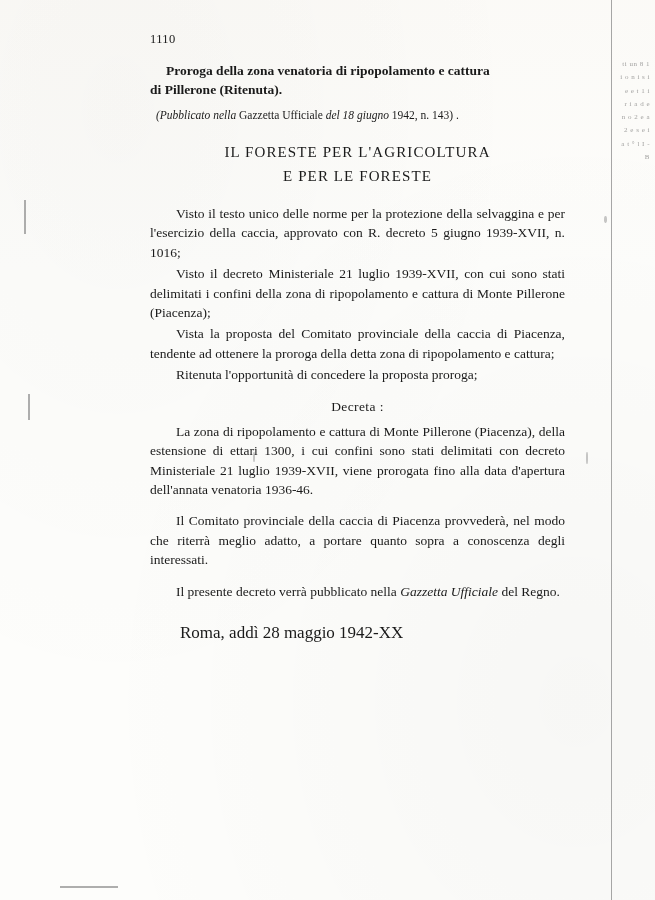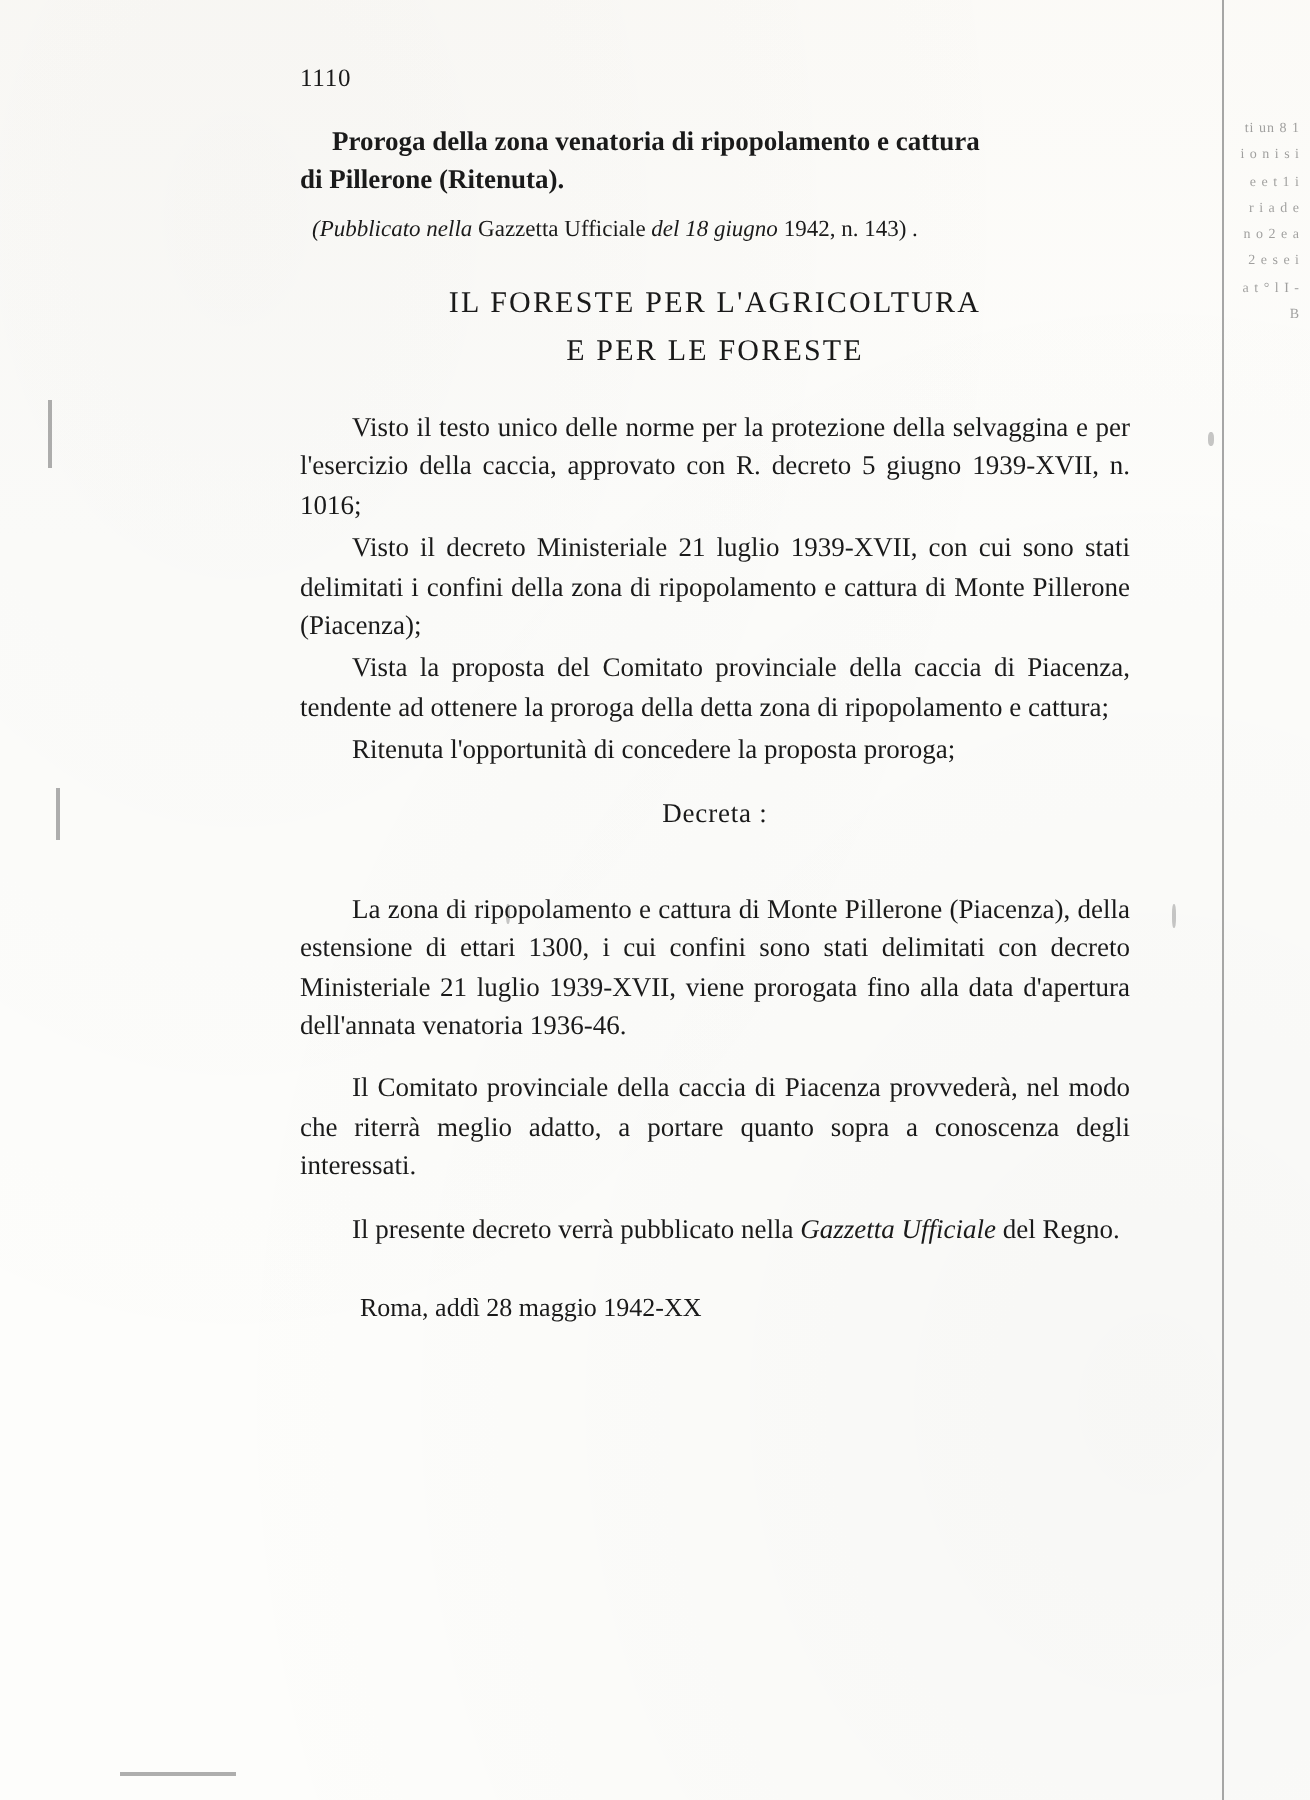--- a/index.html
+++ b/index.html
@@ -117,28 +117,28 @@
     line-height: 1.44;
     text-align: justify;
     margin: 0 0 3px 0;
     text-indent: 26px;
   }
   p.body.tight { margin-bottom: 2px; }
 
   .decreta {
     text-align: center;
     font-size: 13.5px;
-    margin: 14px 0 30px 0;
+    margin: 14px 0 7px 0;
     letter-spacing: 0.4px;
   }
 
   .gap-sm { height: 9px; }
 
   .place-date {
-    font-size: 13px;
+    font-size: 17px;
     margin: 22px 0 0 0;
     padding-left: 30px;
   }
 
   .signature {
     font-size: 13.5px;
     margin: 24px 0 0 0;
     text-align: right;
     padding-right: 14px;
   }

